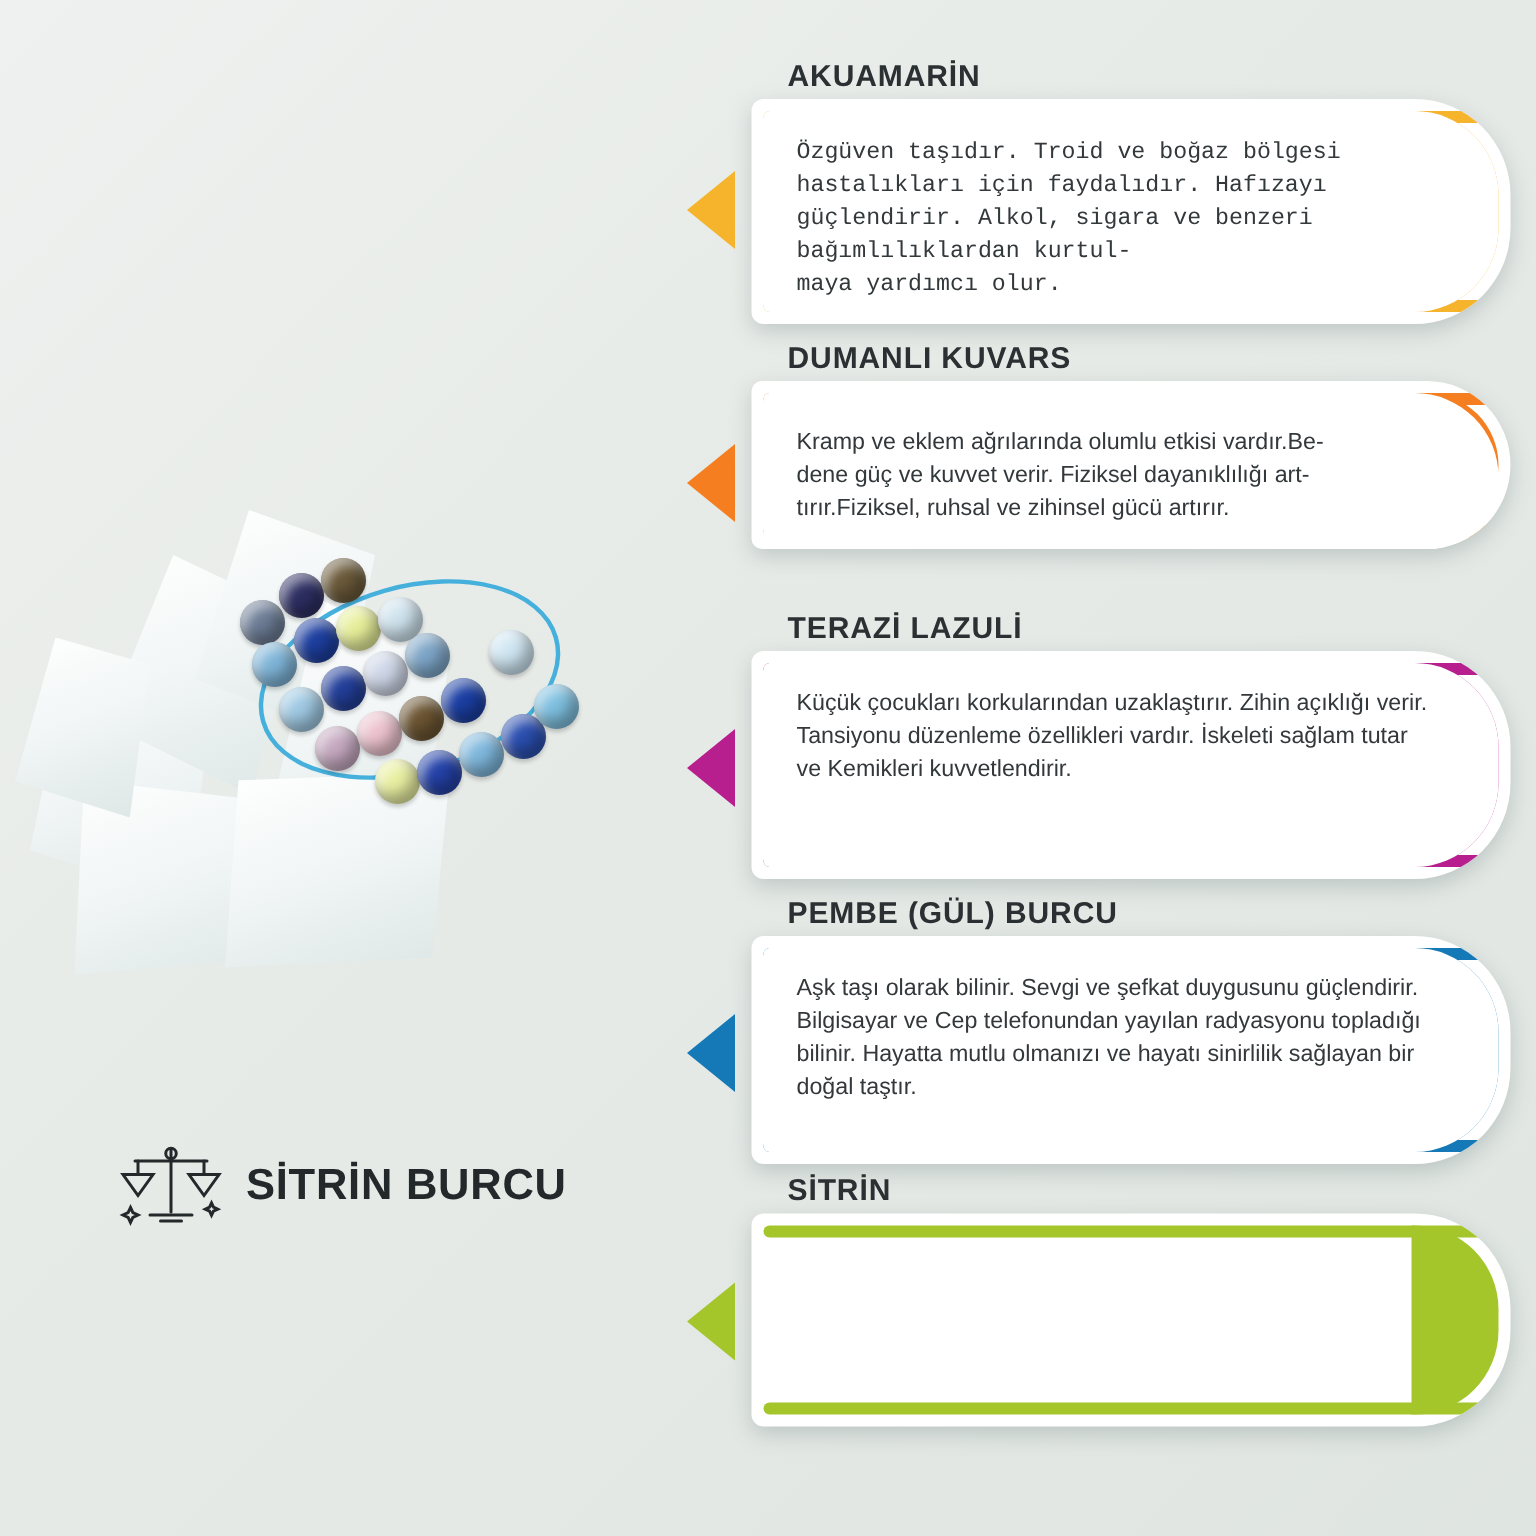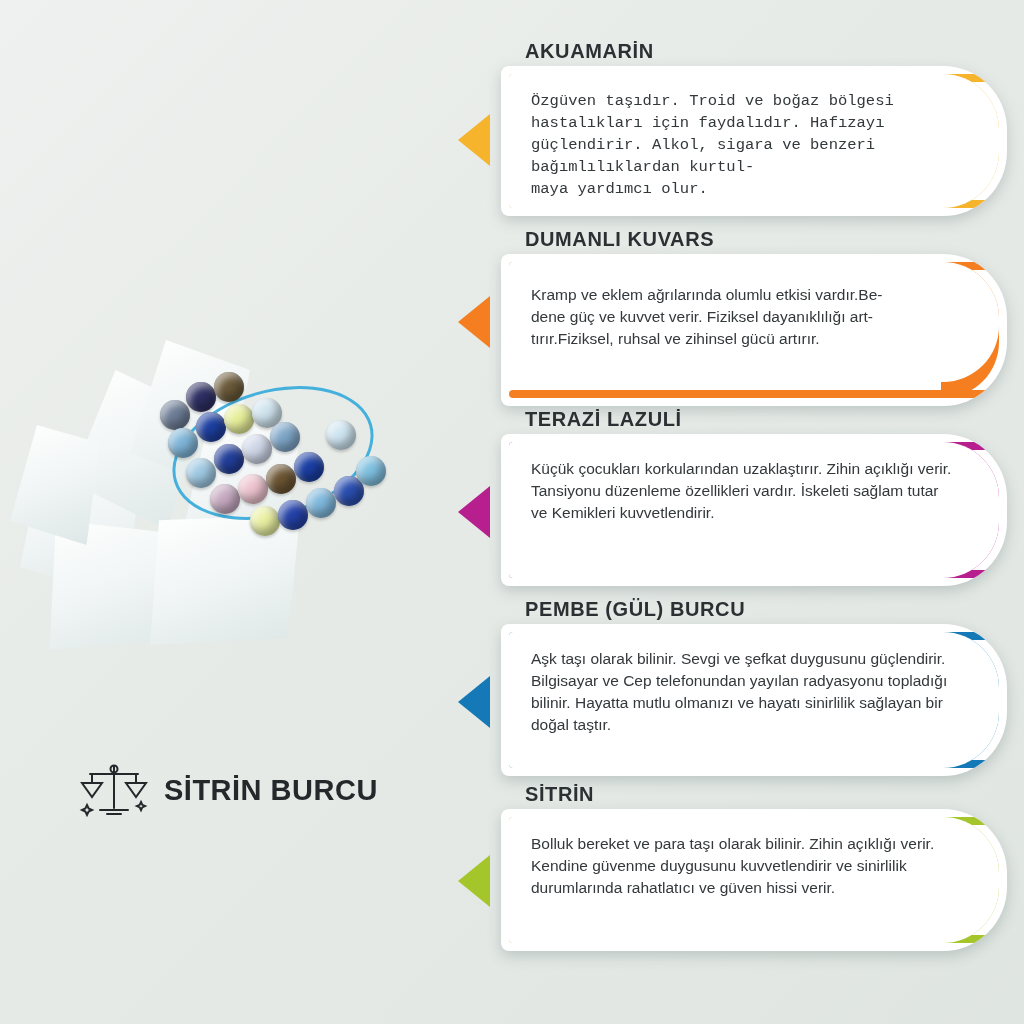--- a/index.html
+++ b/index.html
@@ -221,21 +221,21 @@
       <div class="card-inner" style="height:134px;font-family:Liberation Mono, monospace;">
         <div class="card-text">Özgüven taşıdır. Troid ve boğaz bölgesi hastalıkları için faydalıdır. Hafızayı güçlendirir. Alkol, sigara ve benzeri bağımlılıklardan kurtul-
 maya yardımcı olur.</div>
       </div>
     </div>
     <div class="arrow" style="top:74px; border-right-color:#f6b32c;"></div>
   </div>
 
   <div class="card-block" style="top:228px;">
     <div class="card-title">DUMANLI KUVARS</div>
-    <div class="card-body" style="height:152px;">
+    <div class="card-body" style="height:112px;">
       <div class="accent-bar" style="top:8px;  background:#f57f20;"></div>
       <div class="accent-bar" style="bottom:8px; background:#f57f20;"></div>
       <div class="accent-cap" style="background:#f57f20;"></div>
       <div class="card-inner" style="height:120px; padding-top:22px;">
         <div class="card-text">Kramp ve eklem ağrılarında olumlu etkisi vardır.Be-
 dene güç ve kuvvet verir. Fiziksel dayanıklılığı art-
 tırır.Fiziksel, ruhsal ve zihinsel gücü artırır.</div>
       </div>
     </div>
     <div class="arrow" style="top:68px; border-right-color:#f57f20;"></div>
@@ -266,20 +266,17 @@
     </div>
     <div class="arrow" style="top:78px; border-right-color:#1579b8;"></div>
   </div>
 
   <div class="card-block" style="top:783px;">
     <div class="card-title">SİTRİN</div>
     <div class="card-body" style="height:142px;">
       <div class="accent-bar" style="top:8px;  background:#a4c62b;"></div>
       <div class="accent-bar" style="bottom:8px; background:#a4c62b;"></div>
       <div class="accent-cap" style="background:#a4c62b;"></div>
-      <div class="card-inner" style="height:126px;">
-        <div class="card-text">Bolluk bereket ve para taşı olarak bilinir. Zihin açıklığı verir. Kendine güvenme duygusunu kuvvetlendirir ve sinirlilik durumlarında rahatlatıcı ve güven hissi verir.</div>
-      </div>
     </div>
     <div class="arrow" style="top:72px; border-right-color:#a4c62b;"></div>
   </div>
 
 </div>
 
 </body></html>

